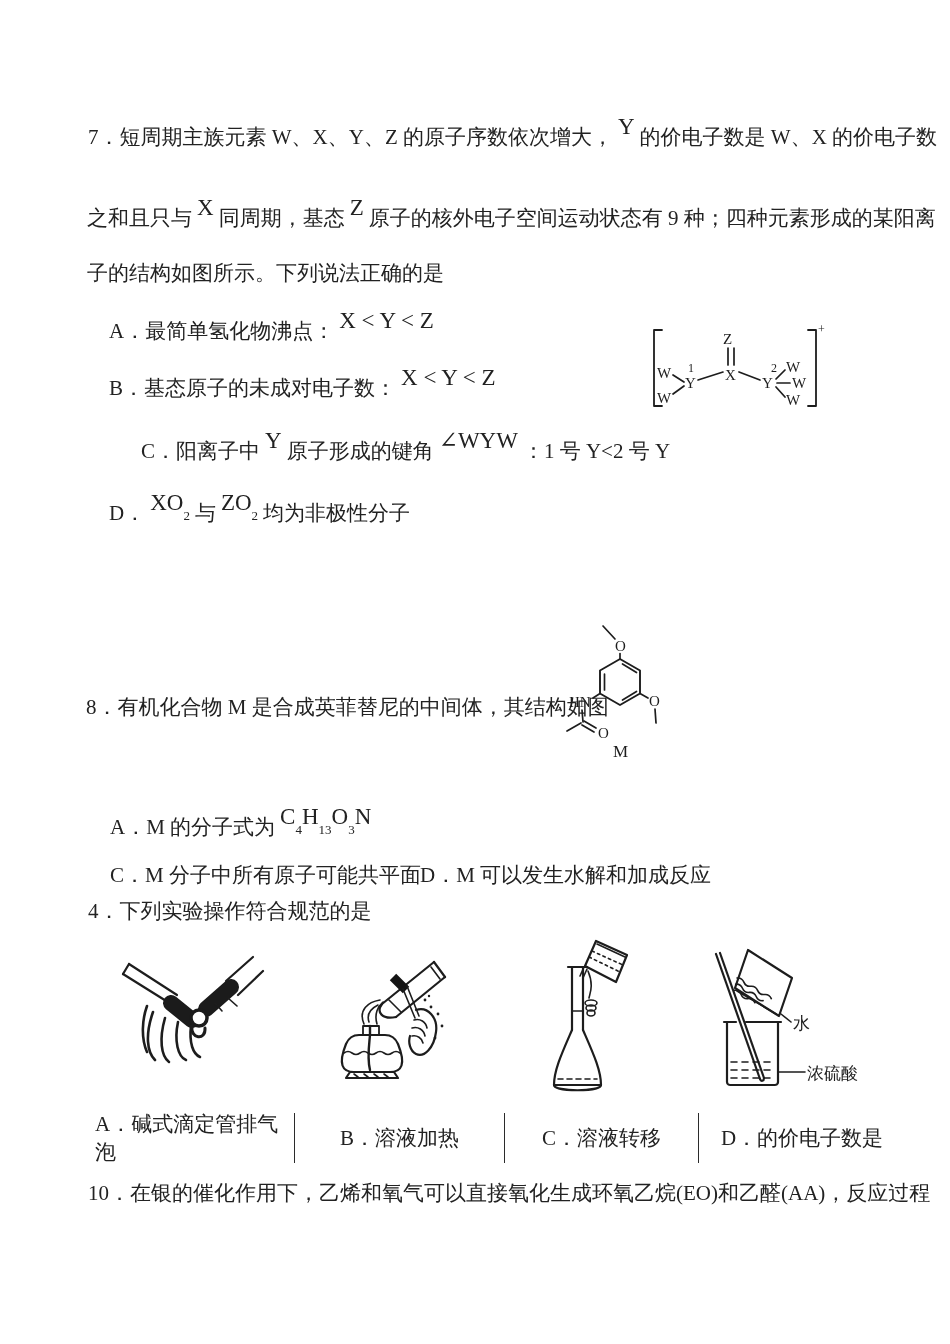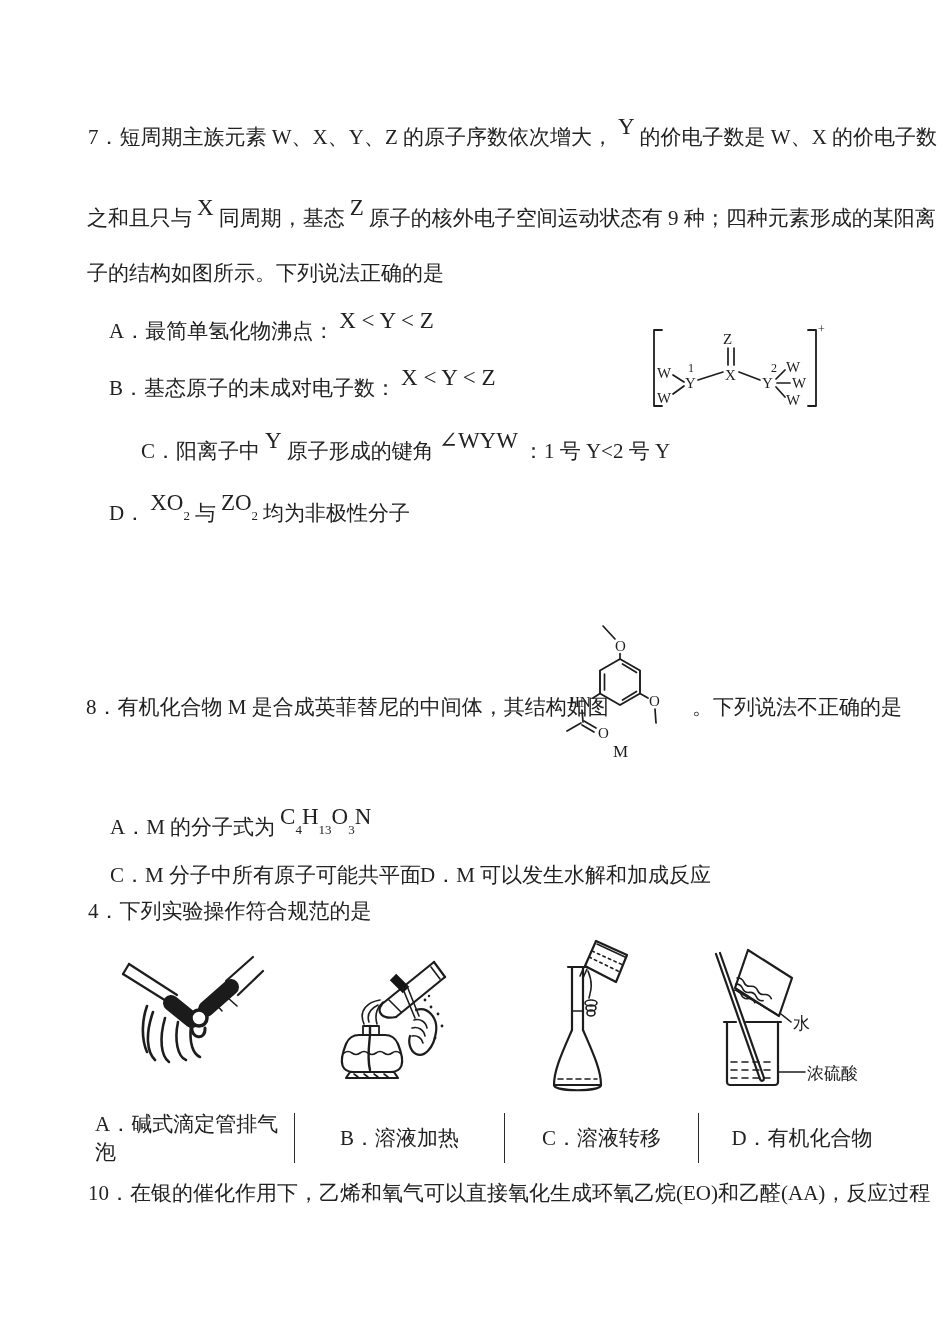--- a/index.html
+++ b/index.html
@@ -92,23 +92,20 @@
     <line class="bond" x1="53" y1="58" x2="78" y2="50"></line>
     <line class="bond" x1="94" y1="50" x2="115" y2="58"></line>
     <line class="bond" x1="131" y1="57" x2="140" y2="48"></line>
     <line class="bond" x1="132" y1="61" x2="145" y2="61"></line>
     <line class="bond" x1="131" y1="65" x2="140" y2="75"></line>
   </svg>
 
   <div class="line" style="left:86px;top:692px;">
     <span>8．有机化合物 M 是合成英菲替尼的中间体，其结构如图</span>
   </div>
-  <div class="line" style="left:692px;top:692px;">
-    <span>。下列说法不正确的是</span>
-  </div>
 
   <svg class="abs" style="left:557px;top:610px;" width="135" height="155" viewBox="0 0 135 155">
     <g>
       <polygon class="glass" style="stroke-width:1.9" points="63,49 83,60.5 83,83.5 63,95 43,83.5 43,60.5"></polygon>
       <line class="bond" x1="47.5" y1="64" x2="47.5" y2="80"></line>
       <line class="bond" x1="65.5" y1="54" x2="79.5" y2="62.5"></line>
       <line class="bond" x1="79.5" y1="81.5" x2="65.5" y2="90"></line>
     </g>
     <g>
       <line class="bond" x1="63" y1="49" x2="63" y2="43.5"></line>
@@ -272,21 +269,21 @@
     <div class="cap-cell cap-a">
       <span>A．碱式滴定管排气泡</span>
     </div>
     <div class="cap-cell cap-b">
       <span>B．溶液加热</span>
     </div>
     <div class="cap-cell cap-c">
       <span>C．溶液转移</span>
     </div>
     <div class="cap-cell cap-d">
-      <span>D．有机化合物</span>
+      <span>D．的价电子数是</span>
     </div>
   </div>
 
   <div class="line" style="left:88px;top:1178px;">
     <span>10．在银的催化作用下，乙烯和氧气可以直接氧化生成环氧乙烷(EO)和乙醛(AA)，反应过程</span>
   </div>
 
 </div>
 
 </body></html>

